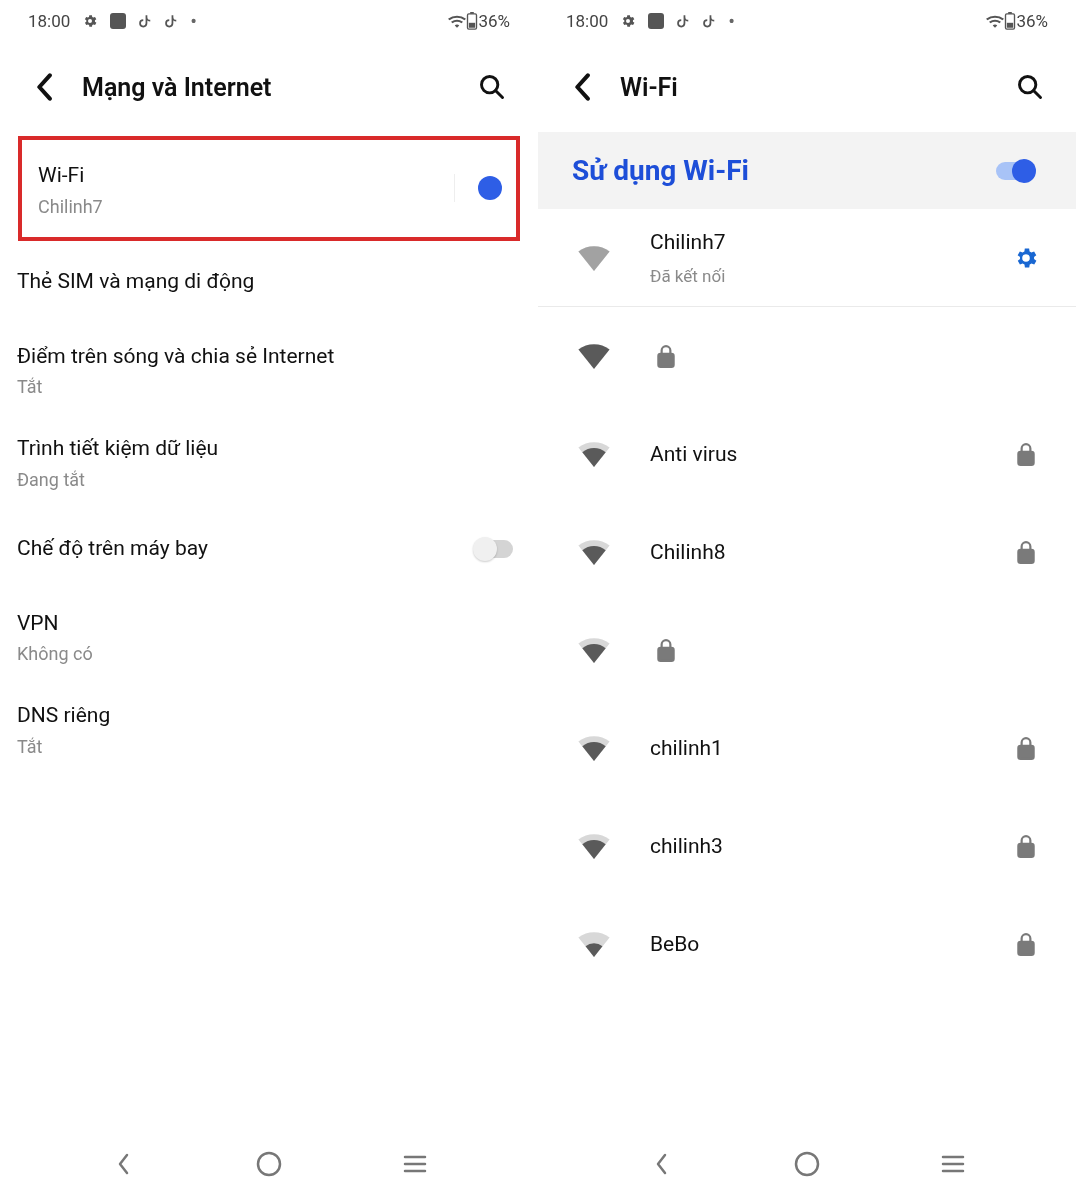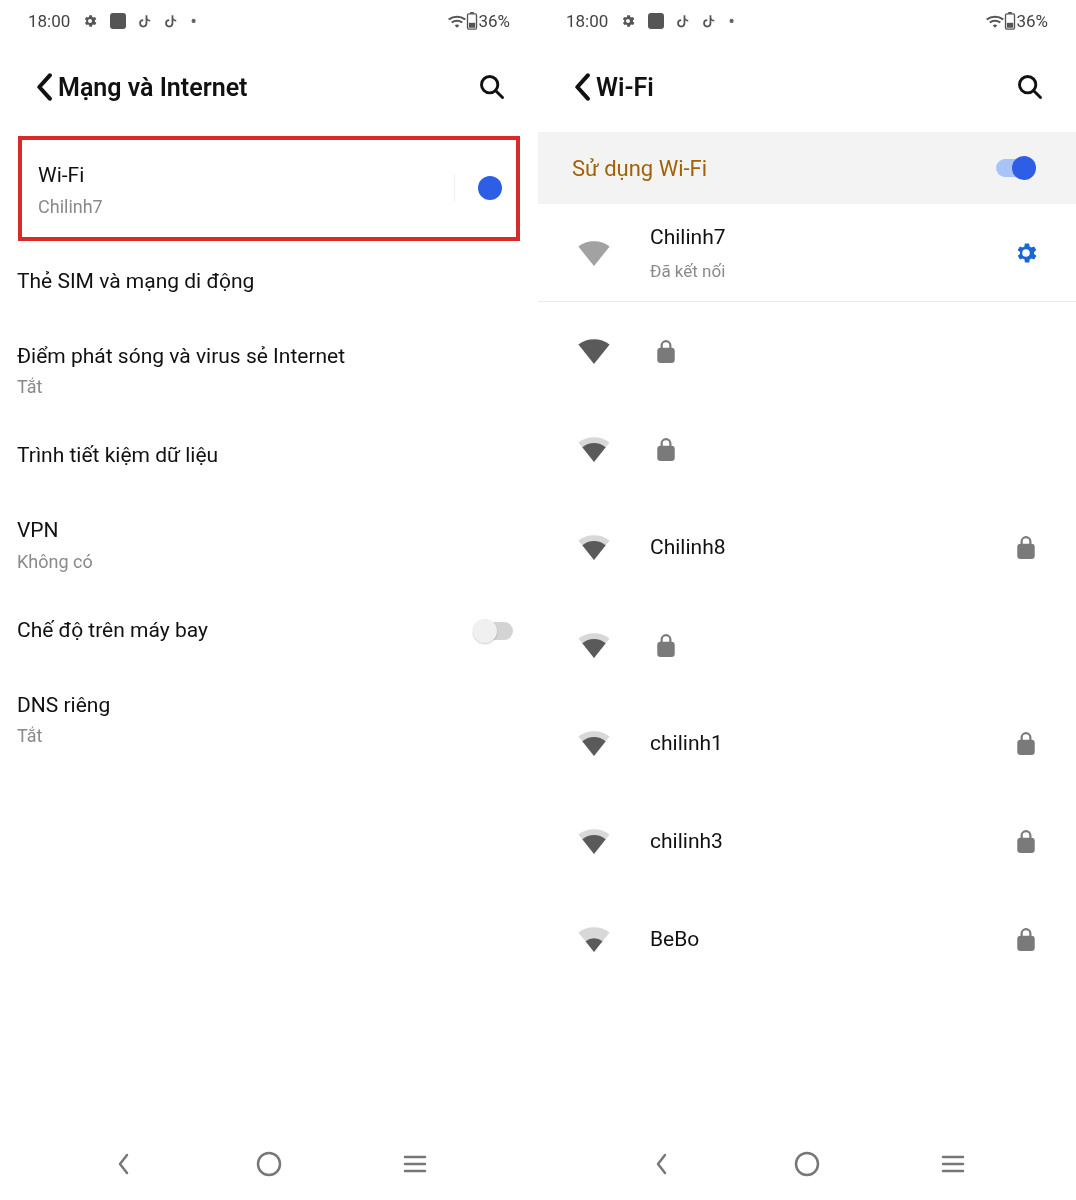--- a/index.html
+++ b/index.html
@@ -36,20 +36,21 @@
   .status-right { display: flex; align-items: center; gap: 0; }
   .status-icon { display: inline-flex; align-items: center; }
   .status-dots { font-size: 20px; line-height: 1; color: #666; }
 
   
   .app-bar {
     height: 90px;
     display: flex;
     align-items: center;
     padding: 0 30px;
+    gap: 24px;
   }
   .back-btn {
     width: 28px;
     height: 28px;
     display: flex;
     align-items: center;
     justify-content: center;
   }
   .app-title {
     font-size: 25px;
@@ -122,23 +123,23 @@
   .toggle-off .toggle-thumb { background: #f0f0f0; left: -2px; box-shadow: 0 1px 2px rgba(0,0,0,0.2); }
 
   
   .wifi-use-row {
     background: #f3f3f3;
     padding: 22px 34px;
     display: flex;
     align-items: center;
   }
   .wifi-use-title {
-    font-size: 22px;
-    font-weight: 400;
-    color: #a16207;
+    font-size: 28px;
+    font-weight: 700;
+    color: #1d4ed8;
     flex: 1;
   }
 
   .wifi-list { }
   .wifi-item {
     display: flex;
     align-items: center;
     padding: 17px 34px 17px 34px;
     min-height: 98px;
     gap: 34px;
@@ -257,46 +258,47 @@
     </div>
 
     <div class="setting-row">
       <div class="setting-text">
         <div class="setting-title">Thẻ SIM và mạng di động</div>
       </div>
     </div>
 
     <div class="setting-row">
       <div class="setting-text">
-        <div class="setting-title">Điểm phát sóng và virus sẻ Internet</div>
+        <div class="setting-title">Điểm trên sóng và chia sẻ Internet</div>
         <div class="setting-sub">Tắt</div>
       </div>
     </div>
 
     <div class="setting-row">
       <div class="setting-text">
         <div class="setting-title">Trình tiết kiệm dữ liệu</div>
+        <div class="setting-sub">Đang tắt</div>
+      </div>
+    </div>
+
+    <div class="setting-row">
+      <div class="setting-text">
+        <div class="setting-title">Chế độ trên máy bay</div>
+      </div>
+      <div class="toggle toggle-off toggle-no-divider">
+        <div class="toggle-track">
+            <div class="toggle-thumb"></div>
+          </div>
       </div>
     </div>
 
     <div class="setting-row">
       <div class="setting-text">
         <div class="setting-title">VPN</div>
         <div class="setting-sub">Không có</div>
-      </div>
-    </div>
-
-    <div class="setting-row">
-      <div class="setting-text">
-        <div class="setting-title">Chế độ trên máy bay</div>
-      </div>
-      <div class="toggle toggle-off toggle-no-divider">
-        <div class="toggle-track">
-            <div class="toggle-thumb"></div>
-          </div>
       </div>
     </div>
 
     <div class="setting-row">
       <div class="setting-text">
         <div class="setting-title">DNS riêng</div>
         <div class="setting-sub">Tắt</div>
       </div>
     </div>
 
@@ -426,20 +428,23 @@
             </svg>
           </div>
         </div>
         <div class="wifi-item">
           <div class="wifi-signal">
             <svg width="32" height="26" viewBox="0 0 24 20">
               <path d="M12 20L0 5a20 20 0 0124 0L12 20z" fill="#d8d8d8"></path>
               <path d="M12 20L3 8.7a14 14 0 0118 0L12 20z" fill="#5a5a5a"></path>
             </svg>
           </div>
+          <div class="wifi-text">
+            <div class="wifi-name">Anti virus</div>
+          </div>
           <div class="wifi-action">
             <svg width="20" height="24" viewBox="0 0 18 22" fill="none">
               <rect x="2" y="9" width="14" height="12" rx="2" stroke="#7a7a7a" stroke-width="2" віrect="" fill="#7a7a7a"></rect>
               <path d="M5 9V6a4 4 0 018 0v3" stroke="#7a7a7a" stroke-width="2" fill="none"></path>
             </svg>
           </div>
         </div>
         <div class="wifi-item">
           <div class="wifi-signal">
             <svg width="32" height="26" viewBox="0 0 24 20">

